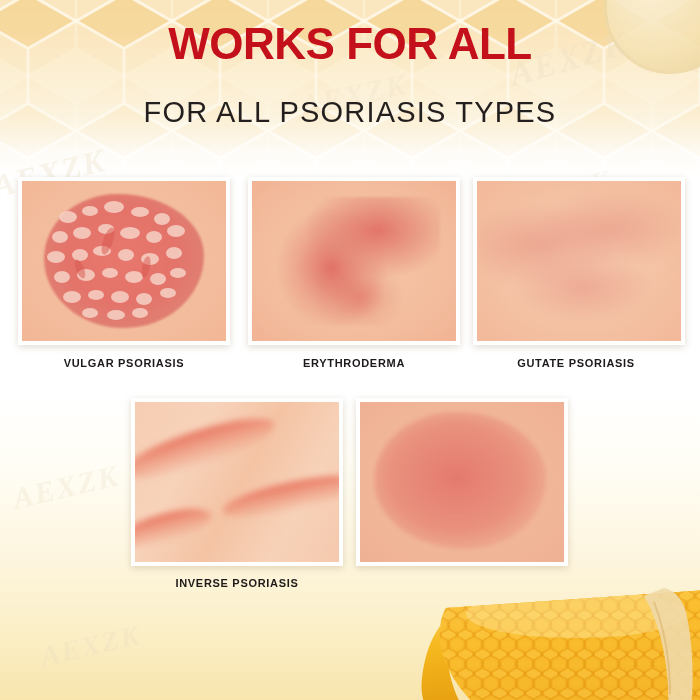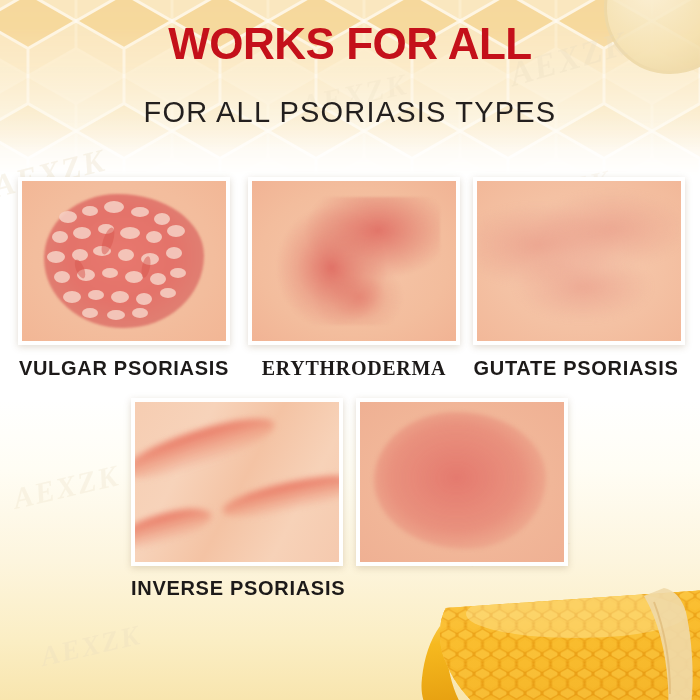--- a/index.html
+++ b/index.html
@@ -120,21 +120,21 @@
   }
   .card .photo {
     width:100%; height:100%;
     position:relative;
     overflow:hidden;
     background:#f0b694;
   }
   .caption {
     position:absolute;
     text-align:center;
-    font-size:20px;
+    font-size:11px;
     font-weight:700;
     color:#1d1a19;
     letter-spacing:.7px;
     white-space:nowrap;
     line-height:1;
   }
 
   
   .skin { position:absolute; inset:0; }
 
@@ -307,21 +307,21 @@
               <ellipse cx="108" cy="126" rx="8" ry="5"></ellipse>
           </g>
           <g fill="#d4574e" opacity="0.45">
             <ellipse cx="96" cy="80" rx="5" ry="16" transform="rotate(10 96 80)"></ellipse>
             <ellipse cx="70" cy="100" rx="4" ry="12" transform="rotate(-18 70 100)"></ellipse>
           </g>
         </svg>
       </div>
     </div>
   </div>
-  <div class="caption" style="left:248px; top:358px; width:212px;font-family:Liberation Serif, serif;">ERYTHRODERMA</div>
+  <div class="caption" style="left:248px; top:358px; width:212px;">ERYTHRODERMA</div>
 
   <div class="card gutate" style="left:473px; top:177px; width:212px; height:168px;">
     <div class="photo">
       <div class="skin"></div>
       <div class="haze"></div>
       <div class="scales">
         <svg viewBox="0 0 204 160" width="100%" height="100%" xmlns="http://www.w3.org/2000/svg">
           <g fill="#dd3a34">
             <ellipse cx="58" cy="52" rx="7" ry="6"></ellipse>
             <ellipse cx="36" cy="82" rx="6" ry="4" transform="rotate(-30 36 82)"></ellipse>

